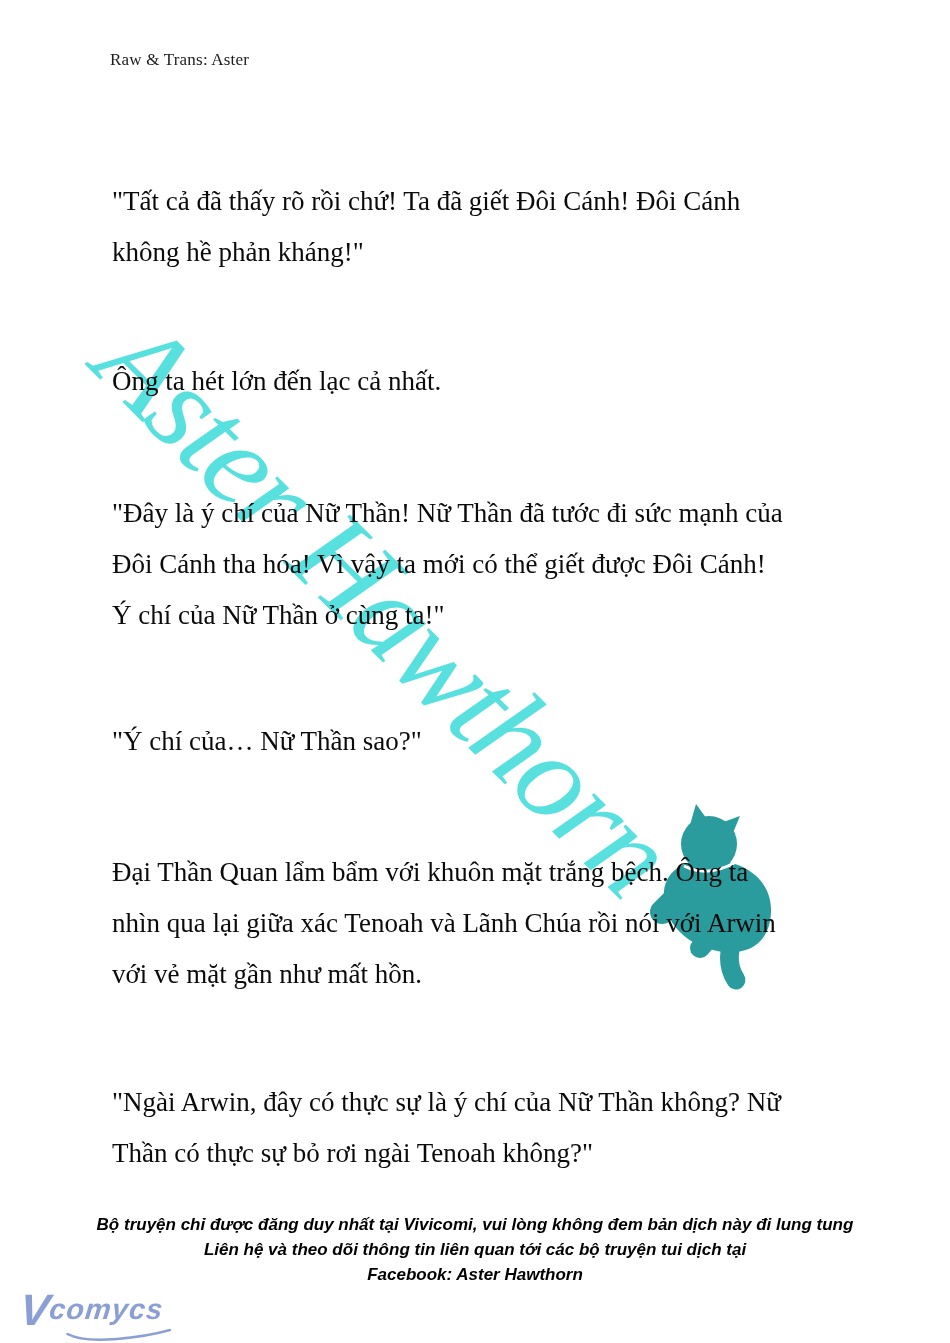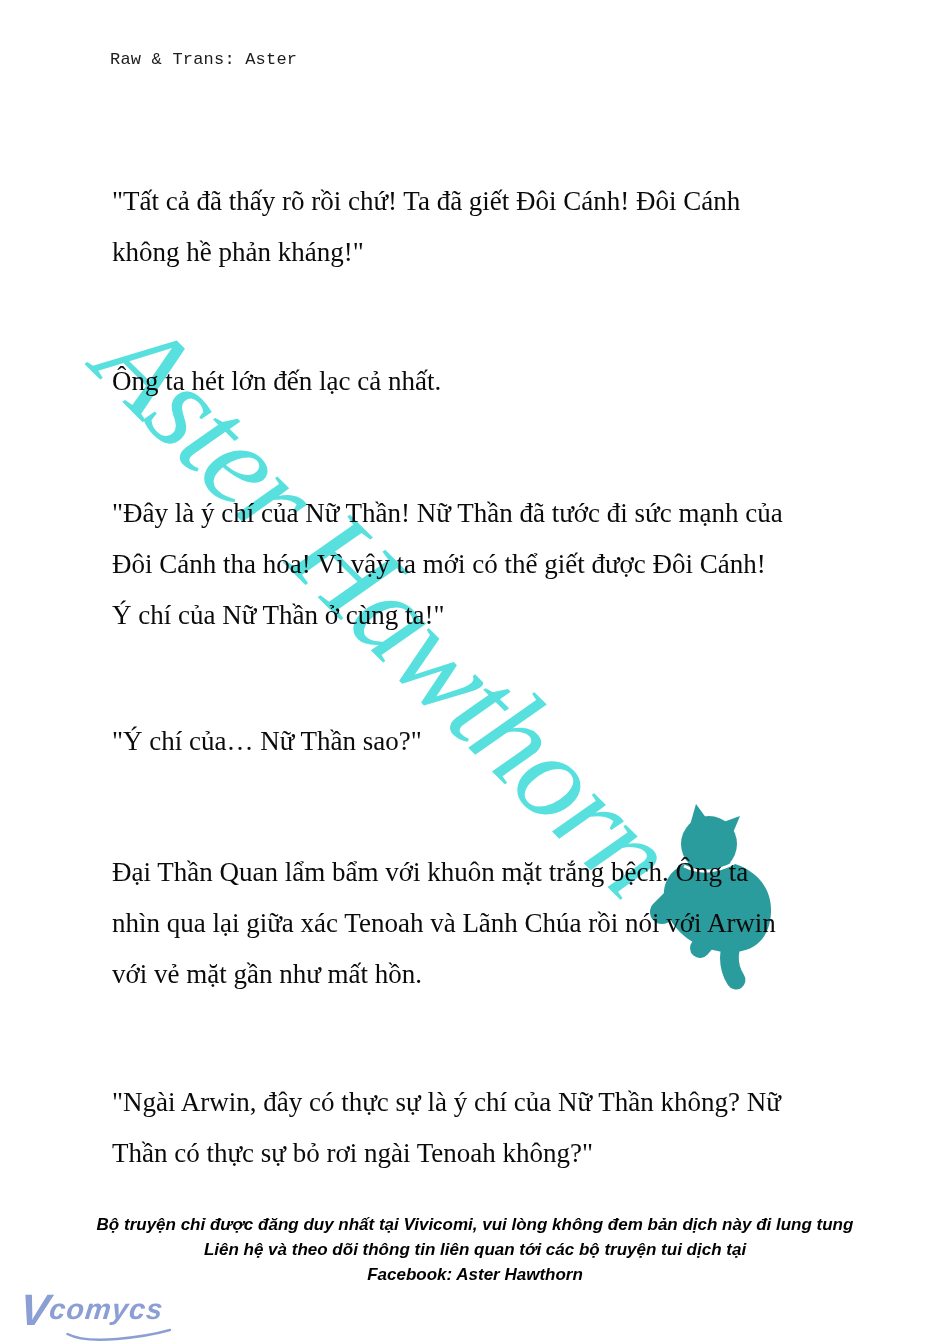--- a/index.html
+++ b/index.html
@@ -7,21 +7,21 @@
     width:950px;height:1343px;
     background:#ffffff;
     position:relative;
     overflow:hidden;
     font-family:"Liberation Serif", serif;
   }
   .page{position:absolute;inset:0;}
 
   .credit{
     position:absolute;left:110px;top:50px;
-    font-family:Liberation Mono, monospace;
+    font-family:Liberation Serif, serif;
     font-size:17px;color:#1c1c1c;letter-spacing:.2px;
     z-index:3;
   }
 
   .watermark{
     position:absolute;left:162px;top:296px;
     font-family:"Liberation Serif", serif;
     font-style:italic;
     font-size:124px;line-height:1;
     letter-spacing:-3px;

